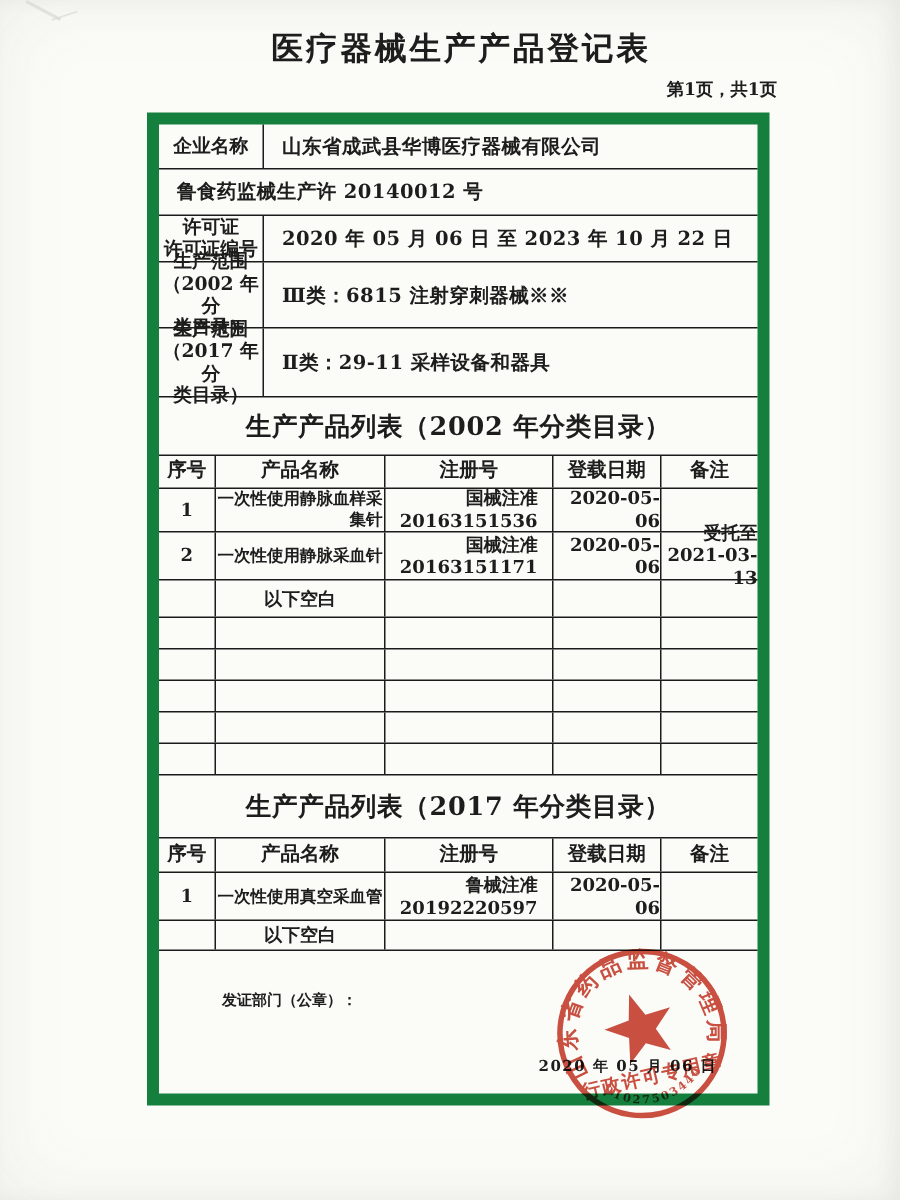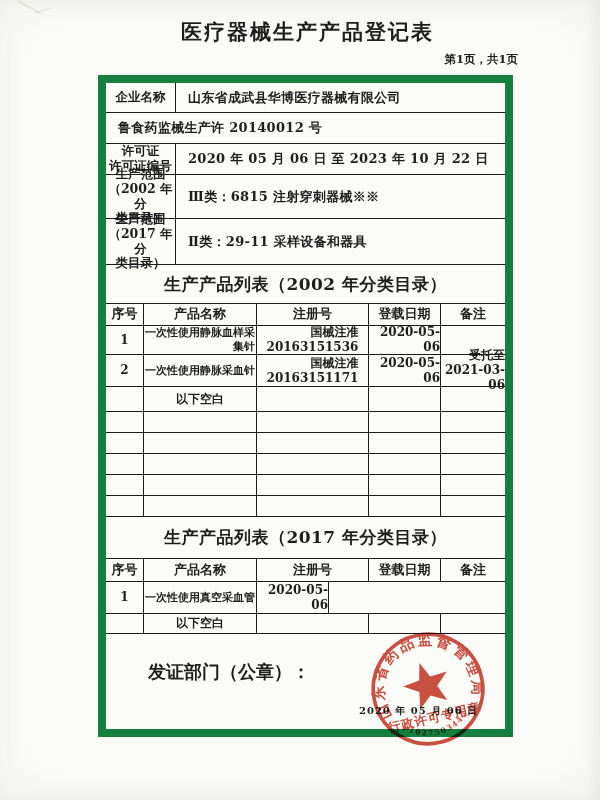--- a/index.html
+++ b/index.html
@@ -63,21 +63,21 @@
   .c1 { width: 38px; } .c2 { width: 113px; } .c3 { width: 112px; }
   .c4 { width: 72px; } .c5 { flex: 1; }
   .thead .c, .thead2 .c { font-size: 13px; }
   .name-cell { font-size: 11px; }
   .h29 { height: 29px; } .h32 { height: 32px; }
   .blank-row { height: 25px; } .blank-row2 { height: 20px; }
   .empty-row { height: 21px; }
 
   
   .footer { flex: 1; position: relative; border-bottom: none; display: block; }
-  .issuer { position: absolute; left: 42px; top: 26px; font-size: 18px; font-weight: 700; }
+  .issuer { position: absolute; left: 42px; top: 26px; font-size: 10px; font-weight: 700; }
   .issue-date { position: absolute; left: 253px; top: 70px; font-size: 10px; font-weight: 700; letter-spacing: 1px; }
 
   
   .stamp {
     position: absolute; left: 352px; top: 613px; width: 152px; height: 152px;
     transform: rotate(-13deg);
     mix-blend-mode: multiply; opacity: .88; z-index: 2;
     pointer-events: none;
   }
   .stamp text, .stamp textPath { font-family: "DejaVu Serif", "Liberation Serif", serif; font-weight: 700; }
@@ -138,21 +138,21 @@
     <div class="c c4">2020-05-06</div>
     <div class="c c5"></div>
   </div>
   <div class="row h32">
     <div class="c c1">2</div>
     <div class="c c2 name-cell">一次性使用静脉采血针</div>
     <div class="c c3">国械注准
 20163151171</div>
     <div class="c c4">2020-05-06</div>
     <div class="c c5">受托至
-2021-03-06</div>
+2021-03-13</div>
   </div>
   <div class="row blank-row">
     <div class="c c1"></div>
     <div class="c c2">以下空白</div>
     <div class="c c3"></div>
     <div class="c c4"></div>
     <div class="c c5"></div>
   </div>
 
   <div class="row empty-row">
@@ -197,20 +197,22 @@
     <div class="c c1">序号</div>
     <div class="c c2">产品名称</div>
     <div class="c c3">注册号</div>
     <div class="c c4">登载日期</div>
     <div class="c c5">备注</div>
   </div>
 
   <div class="row h32">
     <div class="c c1">1</div>
     <div class="c c2 name-cell">一次性使用真空采血管</div>
+    <div class="c c3">鲁械注准
+20192220597</div>
     <div class="c c4">2020-05-06</div>
     <div class="c c5"></div>
   </div>
   <div class="row blank-row2">
     <div class="c c1"></div>
     <div class="c c2">以下空白</div>
     <div class="c c3"></div>
     <div class="c c4"></div>
     <div class="c c5"></div>
   </div>

